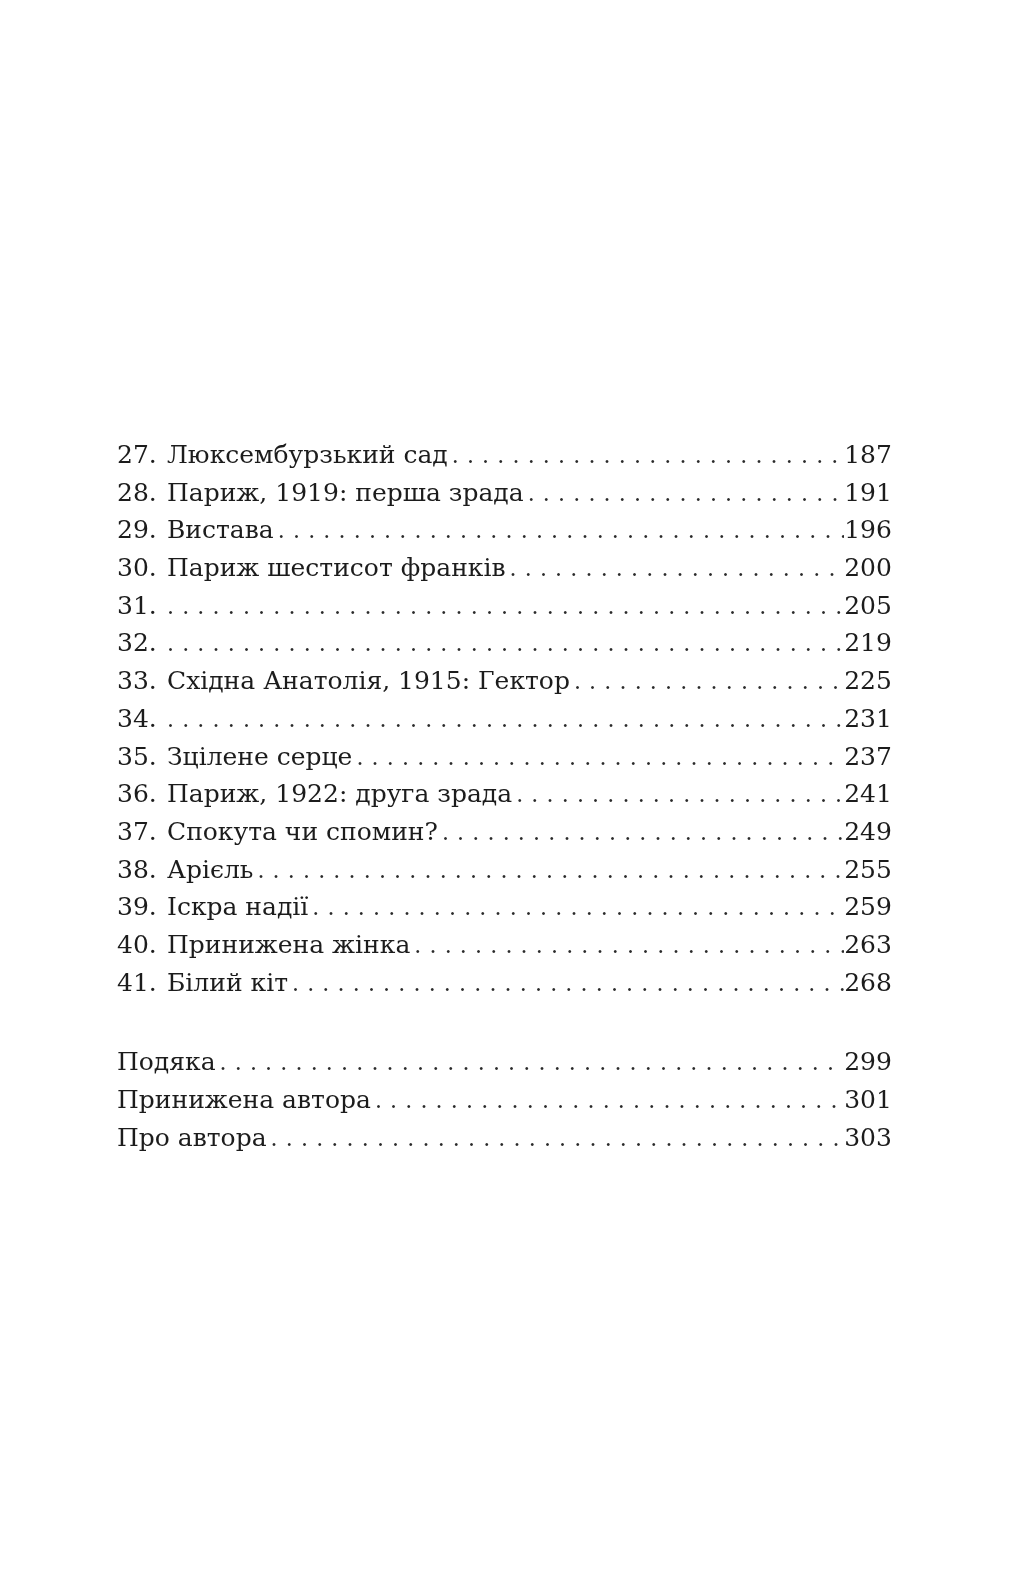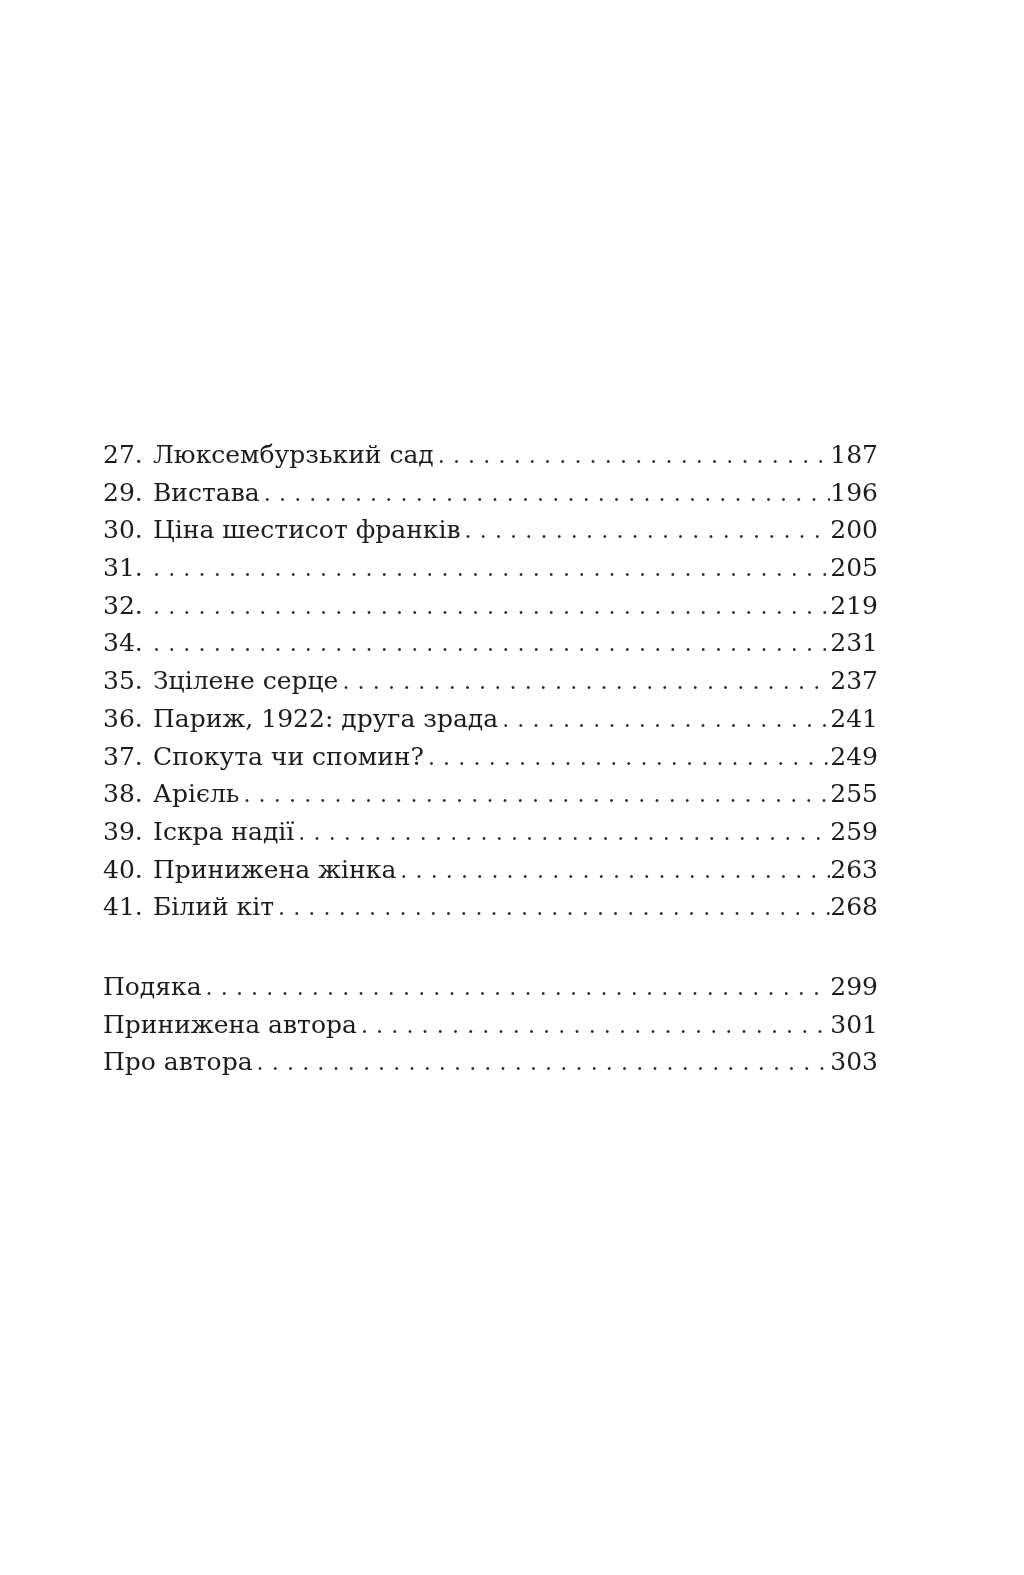--- a/index.html
+++ b/index.html
@@ -10,21 +10,21 @@
     body {
       width: 1024px;
       height: 1575px;
       position: relative;
       overflow: hidden;
       font-family: "DejaVu Serif", "Liberation Serif", serif;
       color: #1c1c1c;
     }
     .toc {
       position: absolute;
-      left: 103px;
+      left: 117px;
       top: 436px;
       width: 775px;
     }
     .toc-list {
       margin: 0;
       padding: 0;
       list-style: none;
     }
     .toc-row {
       display: flex;
@@ -50,58 +50,70 @@
       font-size: 22px;
     }
     .toc-leader::before {
       content: ". . . . . . . . . . . . . . . . . . . . . . . . . . . . . . . . . . . . . . . . . . . . . . . . . . . . . . . . . . . .";
       letter-spacing: 0;
       word-spacing: 1.2px;
     }
     .toc-page {
       flex: 0 0 48px;
       width: 48px;
-      text-align: right;
+      text-align: center;
     }
     .toc-spacer {
       height: 42px;
     }
   </style>
 </head>
 <body>
 
 <div class="toc">
   <ul class="toc-list">
     <li class="toc-row">
       <span class="toc-num">27.</span>
       <span class="toc-title">Люксембурзький сад</span>
       <span class="toc-leader"></span>
       <span class="toc-page">187</span>
     </li>
     <li class="toc-row">
+      <span class="toc-num">28.</span>
+      <span class="toc-title">Париж, 1919: перша зрада</span>
+      <span class="toc-leader"></span>
+      <span class="toc-page">191</span>
+    </li>
+    <li class="toc-row">
       <span class="toc-num">29.</span>
       <span class="toc-title">Вистава</span>
       <span class="toc-leader"></span>
       <span class="toc-page">196</span>
     </li>
     <li class="toc-row">
       <span class="toc-num">30.</span>
-      <span class="toc-title">Ціна шестисот франків</span>
+      <span class="toc-title">Париж шестисот франків</span>
       <span class="toc-leader"></span>
       <span class="toc-page">200</span>
     </li>
     <li class="toc-row">
       <span class="toc-num">31.</span>
       <span class="toc-leader"></span>
       <span class="toc-page">205</span>
     </li>
     <li class="toc-row">
       <span class="toc-num">32.</span>
       <span class="toc-leader"></span>
       <span class="toc-page">219</span>
+    </li>
+    <li class="toc-row">
+      <span class="toc-num">33.</span>
+      <span class="toc-title">Східна Анатолія, 1915: Гектор</span>
+      <span class="toc-leader"></span>
+      <span class="toc-page">225</span>
     </li>
     <li class="toc-row">
       <span class="toc-num">34.</span>
       <span class="toc-leader"></span>
       <span class="toc-page">231</span>
     </li>
     <li class="toc-row">
       <span class="toc-num">35.</span>
       <span class="toc-title">Зцілене серце</span>
       <span class="toc-leader"></span>

